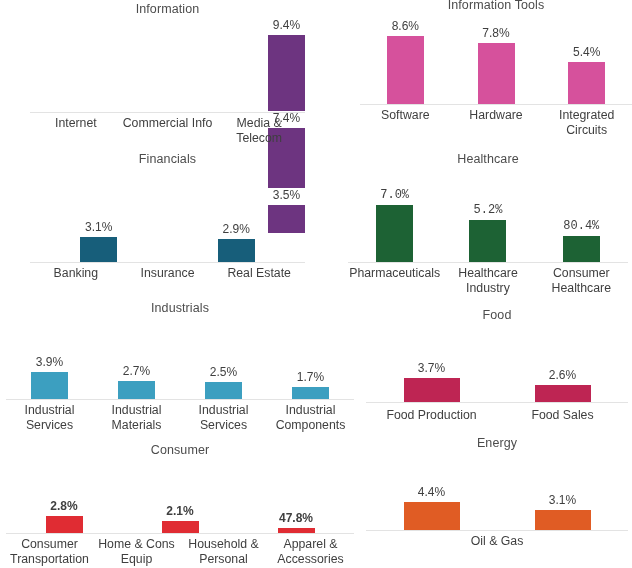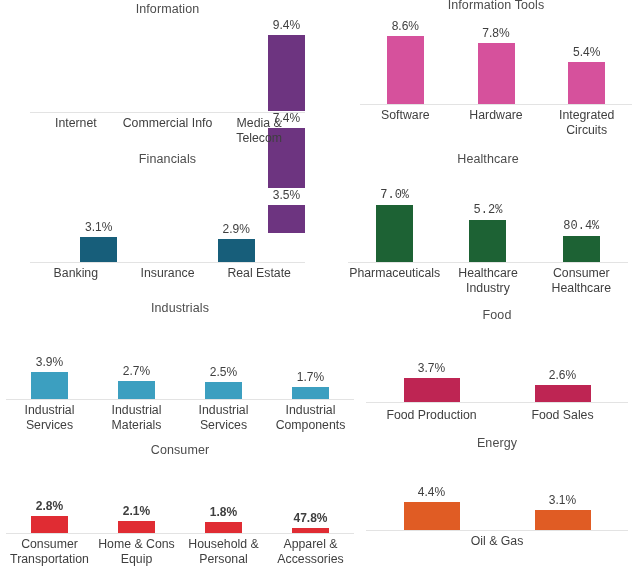--- a/index.html
+++ b/index.html
@@ -304,24 +304,20 @@
         <div class="bars" style="height: 74px;">
           <div class="bar-slot">
             <div class="bar-value">2.8%</div>
             <div class="bar-rect" style="height: 16.6809px; width: 37px; background: rgb(224, 44, 51);"></div>
           </div>
           <div class="bar-slot">
             <div class="bar-value">2.1%</div>
             <div class="bar-rect" style="height: 12.5106px; width: 37px; background: rgb(224, 44, 51);"></div>
           </div>
           <div class="bar-slot">
-            <div class="bar-value">1.8%</div>
-            <div class="bar-rect" style="height: 10.7234px; width: 37px; background: rgb(224, 44, 51);"></div>
-          </div>
-          <div class="bar-slot">
             <div class="bar-value">47.8%</div>
             <div class="bar-rect" style="height: 4.76596px; width: 37px; background: rgb(224, 44, 51);"></div>
           </div>
         </div>
         <div class="axis-line" style="top: 74px; background: rgb(227, 227, 227);"></div>
       </div>
       <div class="labels" style="top: 94px;">
         <div class="label-slot">
           <div>Consumer</div>
           <div>Transportation</div>

